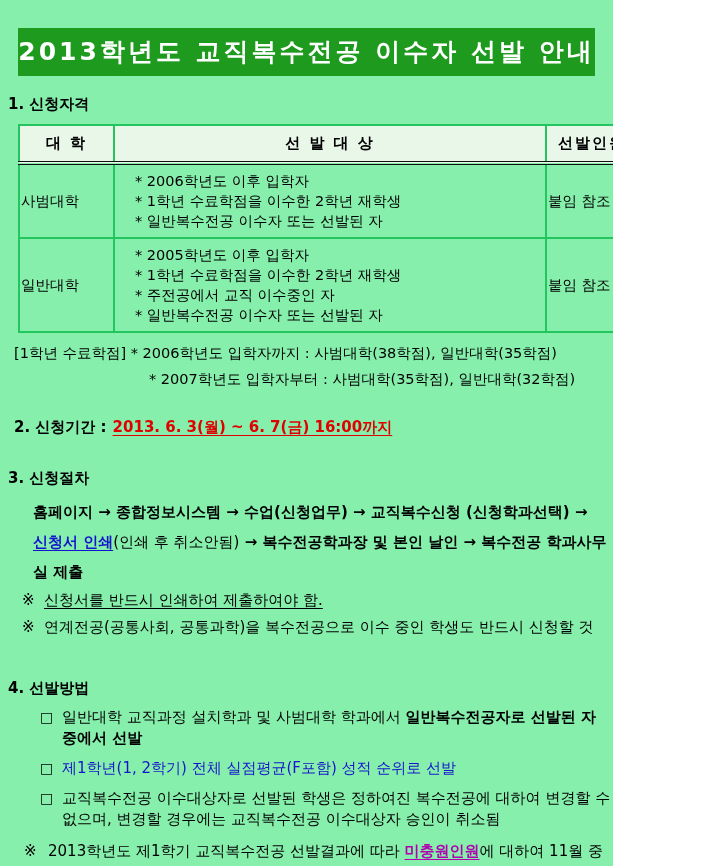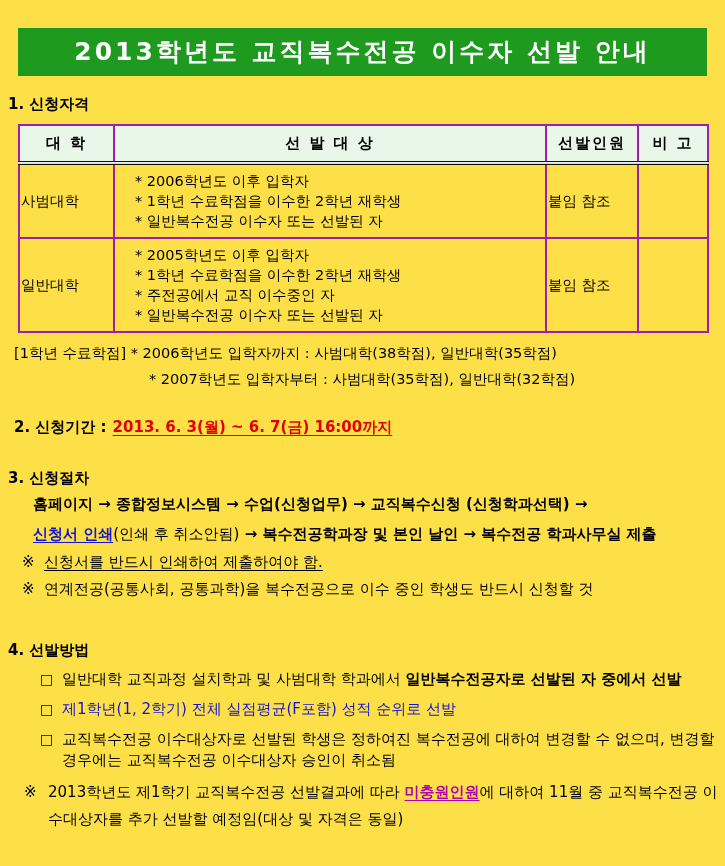--- a/index.html
+++ b/index.html
@@ -1,17 +1,17 @@
 <!DOCTYPE html>
 <html lang="ko"><head>
 <meta charset="utf-8">
 <style>
   html,body { margin:0; padding:0; background:#ffffff; }
   body { width:725px; font-family:"DejaVu Sans","Liberation Sans",sans-serif; color:#000; }
-  .page { position:relative; width:725px; height:866px; background:#fde047; overflow:hidden; }
+  .page { position:relative; width:613px; height:866px; background:#86efac; overflow:hidden; }
 
   
   .title-bar {
     margin:28px 18px 0 18px;
     background:#1e9b1e;
     color:#ffffff;
     text-align:center;
     font-size:25px;
     font-weight:bold;
     letter-spacing:3px;
@@ -28,21 +28,21 @@
     border-collapse:collapse;
     margin:10px 18px 0 18px;
     width:689px;
     table-layout:fixed;
     font-size:14.5px;
   }
   table.tbl col.c1 { width:95px; }
   table.tbl col.c2 { width:432px; }
   table.tbl col.c3 { width:92px; }
   table.tbl col.c4 { width:70px; }
-  table.tbl th, table.tbl td { border:2px solid #a21caf; }
+  table.tbl th, table.tbl td { border:2px solid #22c55e; }
   table.tbl th {
     background:#e9f7e9;
     font-weight:bold;
     font-size:15px;
     letter-spacing:2px;
     padding:8px 2px;
     border-bottom:4px double #111;
   }
   td.center { vertical-align:middle; }
   td.crit { padding:6px 20px; vertical-align:middle; }
@@ -52,21 +52,21 @@
   .footnote { margin:7px 0 0 14px; font-size:14.5px; line-height:26px; }
   .footnote .ind2 { padding-left:135px; }
 
   
   .line2 { margin:26px 0 0 14px; font-size:15px; }
   .bold { font-weight:bold; }
   .red-period { color:#e00000; font-weight:bold; text-decoration:underline; text-underline-offset:3px; margin-left:6px; }
 
   
   .flow { margin-left:33px; font-size:15px; font-weight:bold; line-height:30px; }
-  .flow-first { margin-top:1px; }
+  .flow-first { margin-top:9px; }
   .blue-link { color:#1414cc; font-weight:bold; text-decoration:underline; text-underline-offset:3px; }
   .plain { font-weight:normal; }
   .note-line { display:flex; margin-left:22px; font-size:15px; line-height:27px; }
   .note-line .mark { flex:0 0 22px; }
   .ul { text-decoration:underline; text-underline-offset:3px; }
 
   
   .bullet { display:flex; margin-left:40px; font-size:15px; line-height:21px; margin-top:9px; }
   .bullet .sq { flex:0 0 22px; font-size:14px; font-weight:bold; }
   .bullet .bt { flex:1; }

